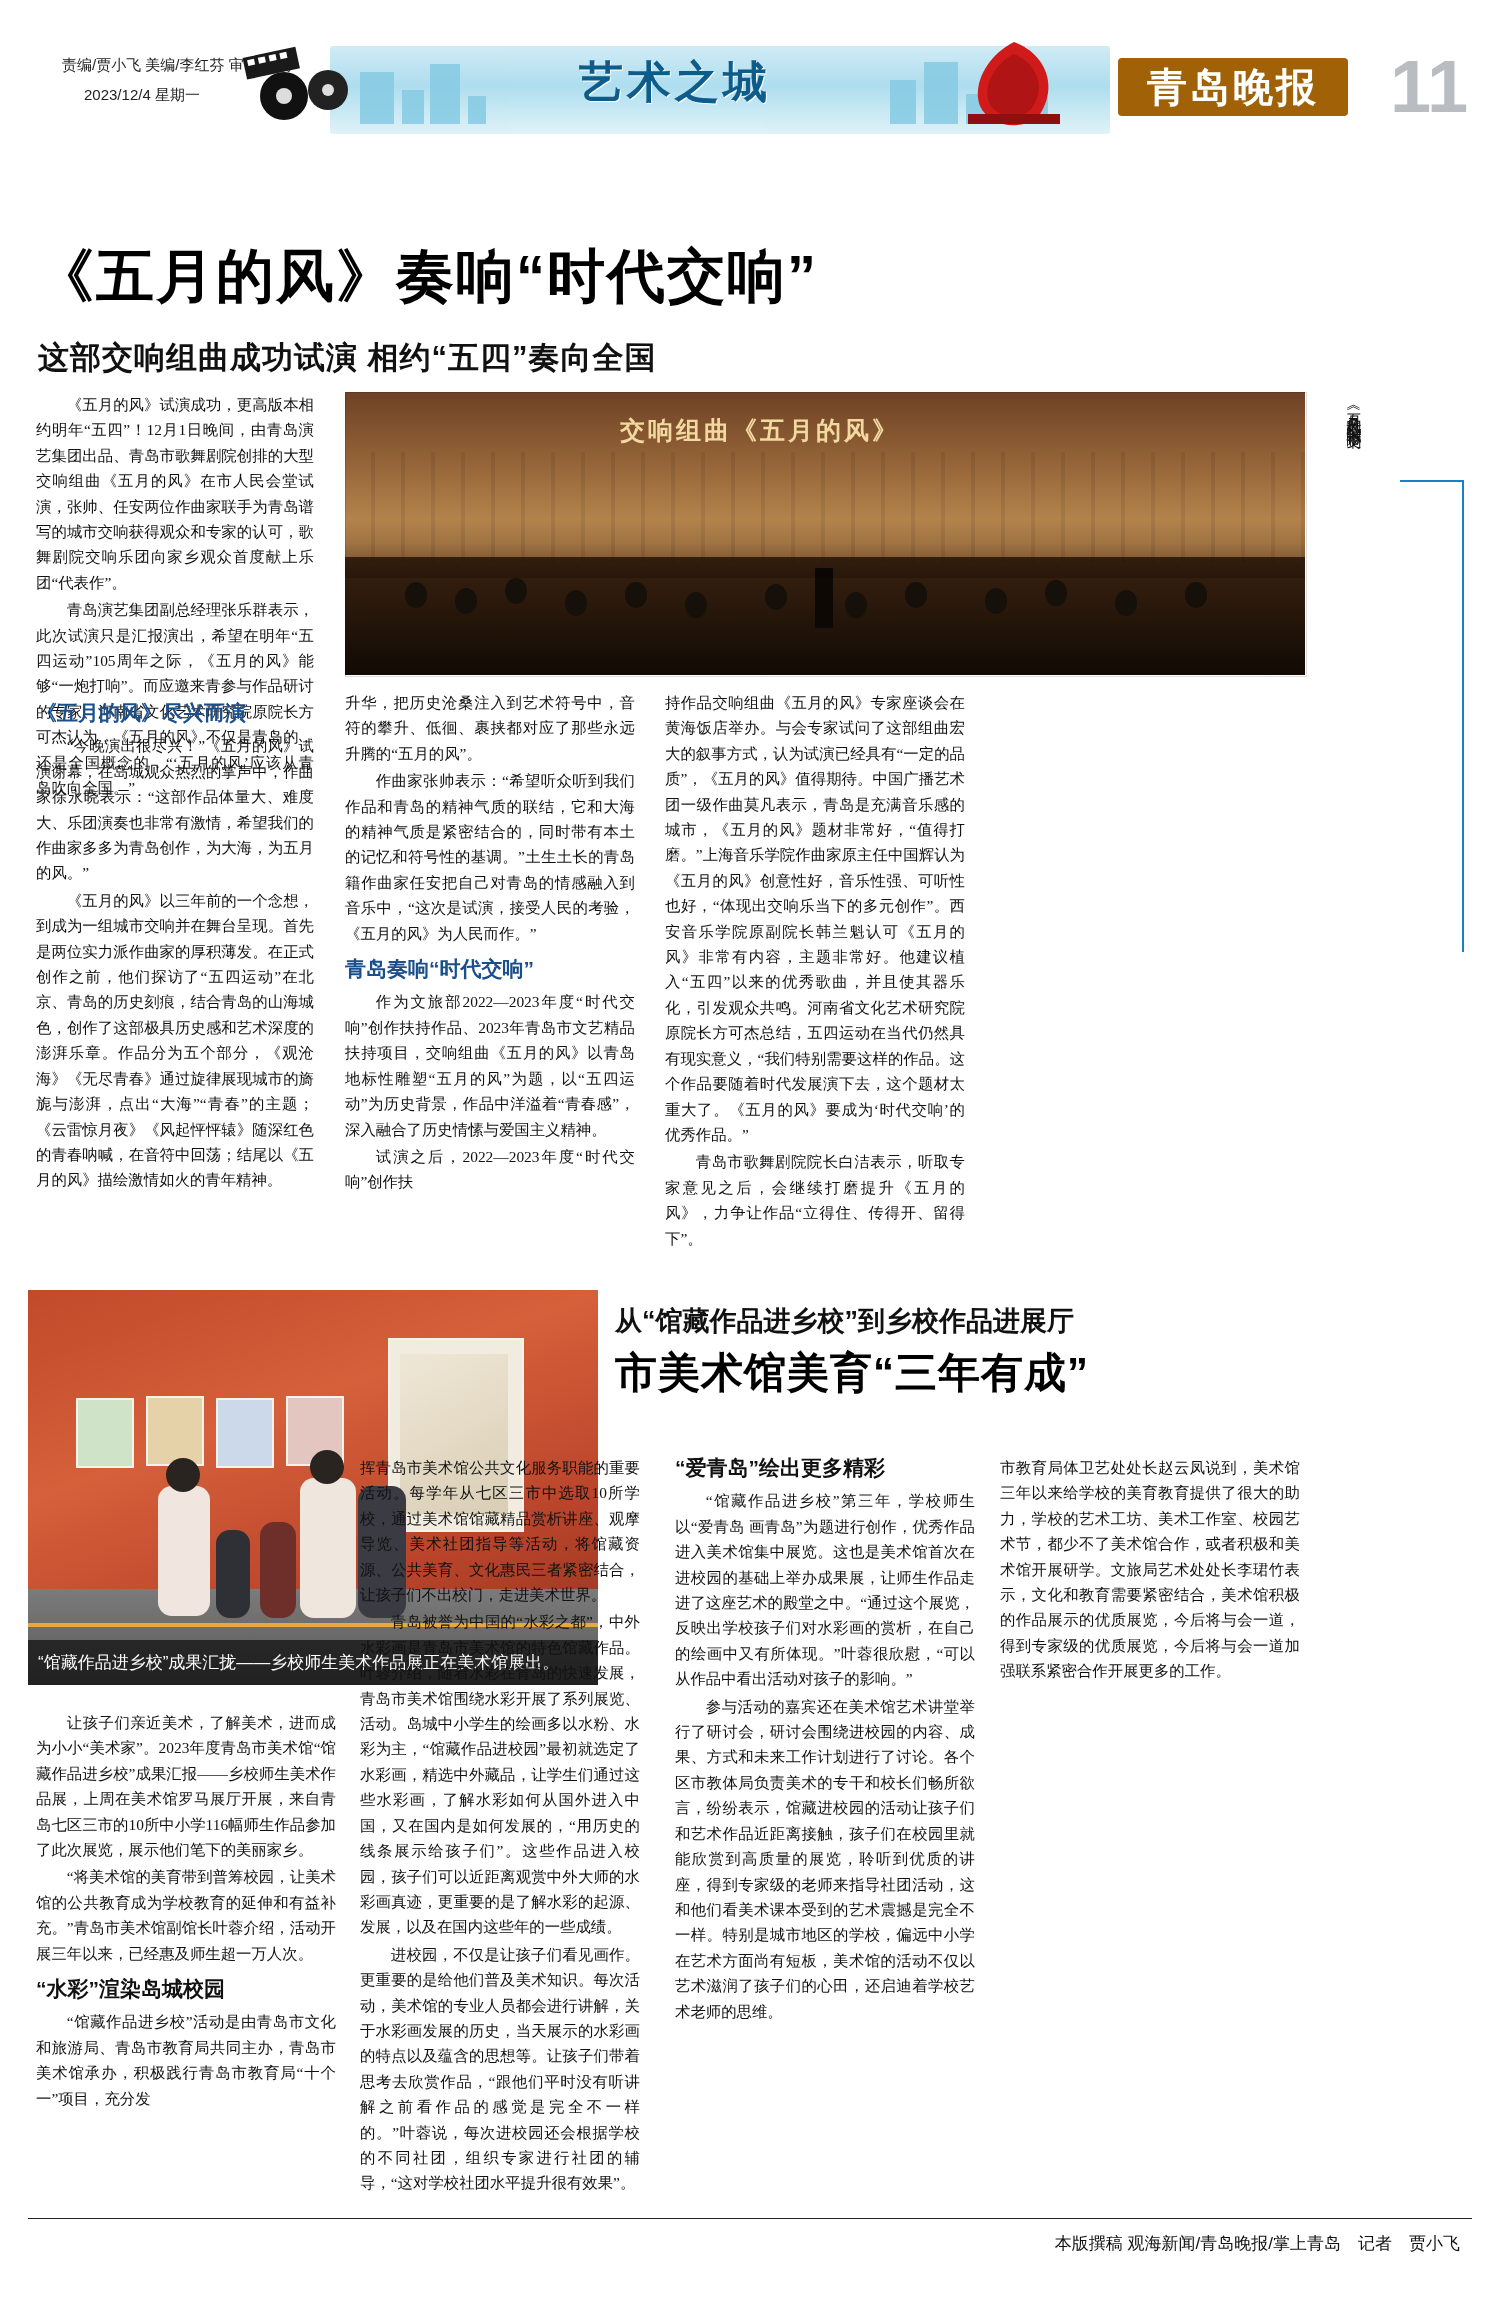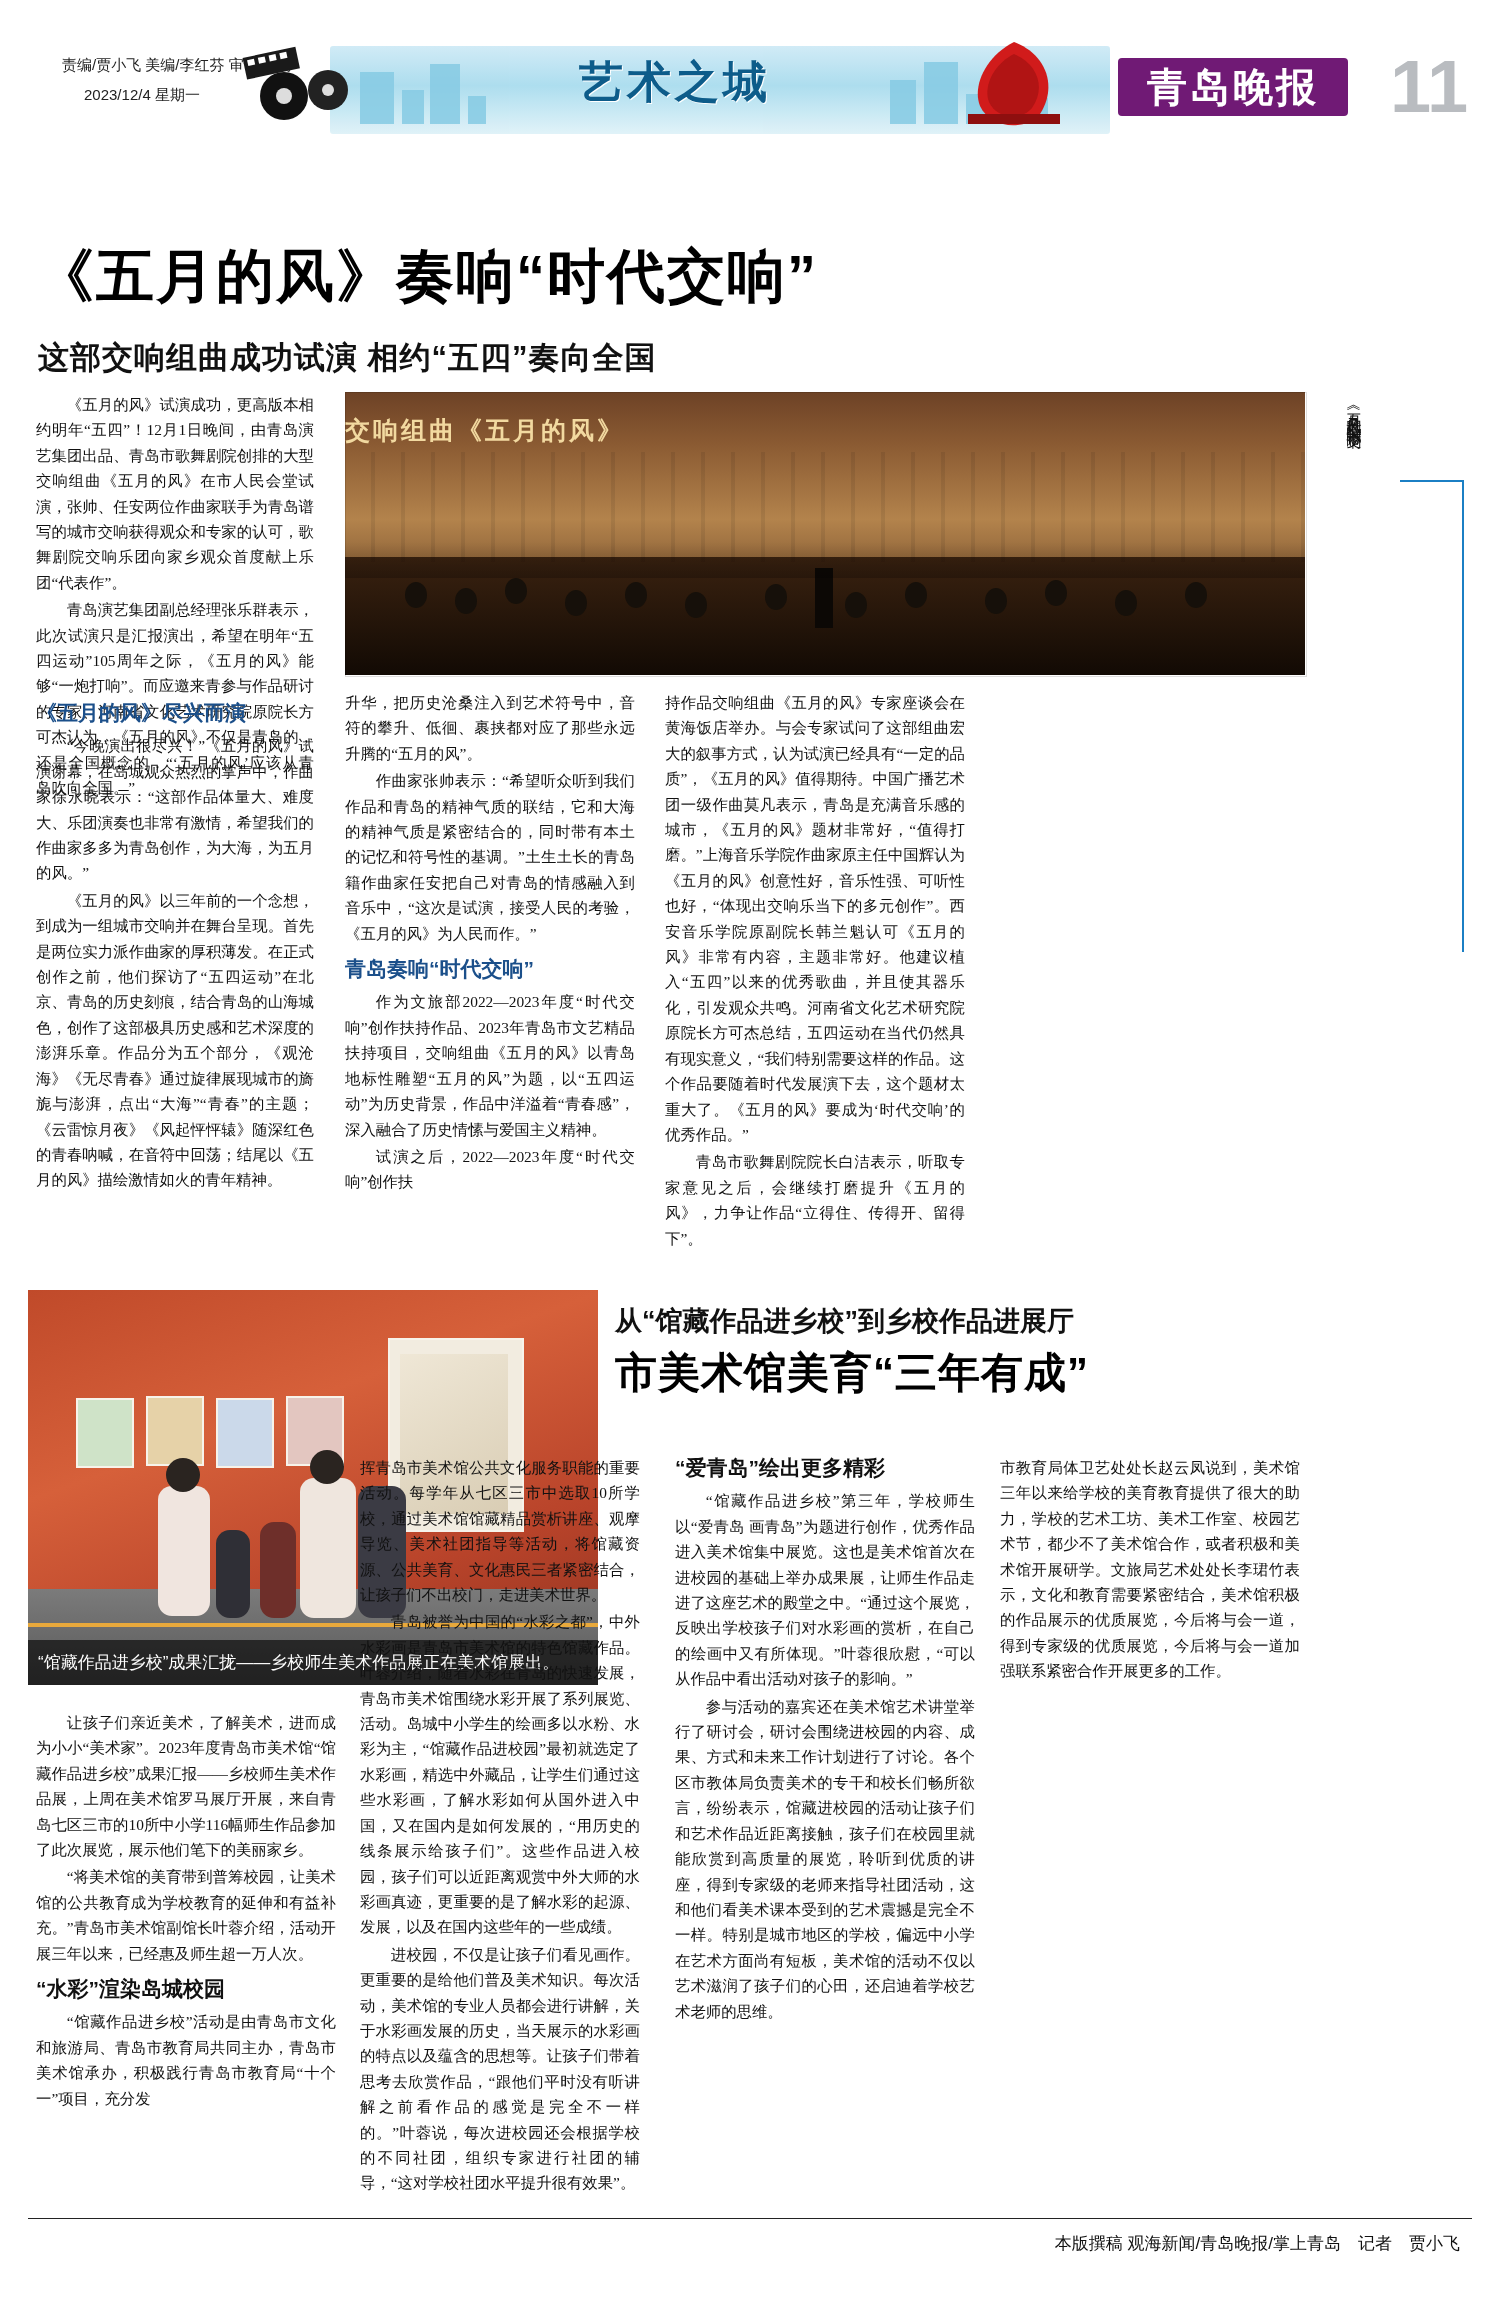--- a/index.html
+++ b/index.html
@@ -19,21 +19,21 @@
      background:linear-gradient(180deg,#cfeaf6 0%,#a9dcee 45%,#dff2f8 100%);
      border-radius:3px;opacity:.95;}
   .sky-b{position:absolute;bottom:10px;background:#7fc8e2;opacity:.85;}
   .mh-title{position:absolute;left:180px;top:26px;width:330px;height:56px;
      font-family:"Liberation Sans","DejaVu Sans",sans-serif;font-weight:bold;font-size:44px;
      color:#0d5c8a;letter-spacing:4px;text-align:center;line-height:56px;
      text-shadow:1px 1px 0 #fff;}
   .mh-film{position:absolute;left:-88px;top:14px;width:130px;height:84px;}
   .mh-red{position:absolute;right:36px;top:8px;width:120px;height:96px;}
   .mh-paper{position:absolute;left:1118px;top:30px;width:230px;height:58px;
-     background:#701a75;border-radius:4px;color:#fff;font-family:"Liberation Sans","DejaVu Sans",sans-serif;
+     background:#a16207;border-radius:4px;color:#fff;font-family:"Liberation Sans","DejaVu Sans",sans-serif;
      font-weight:bold;font-size:40px;line-height:58px;text-align:center;letter-spacing:3px;}
   .mh-num{position:absolute;left:1390px;top:22px;font-family:"Liberation Sans","DejaVu Sans",sans-serif;
      font-size:74px;font-weight:bold;color:#b9bcc0;line-height:74px;}
 
   
   .h1{position:absolute;left:36px;top:238px;width:1300px;
       font-family:"Liberation Sans","DejaVu Sans",sans-serif;font-weight:bold;font-size:58px;
       letter-spacing:2px;color:#000;}
   .h1sub{position:absolute;left:38px;top:337px;width:1300px;
       font-family:"Liberation Sans","DejaVu Sans",sans-serif;font-weight:bold;font-size:31px;
@@ -43,21 +43,21 @@
   .col{position:absolute;font-size:15.4px;line-height:25.4px;text-align:justify;color:#111;}
   .col p{margin:0 0 2px 0;text-indent:2em;}
   .sech{font-family:"Liberation Sans","DejaVu Sans",sans-serif;font-weight:bold;font-size:21px;color:#1b4f8a;margin:10px 0 8px 0;}
   .sech.black{color:#111;}
 
   
   .photo1{position:absolute;left:345px;top:392px;width:960px;height:283px;
      background:linear-gradient(180deg,#6d4226 0%,#8a5a32 18%,#b3834c 45%,#6a4526 78%,#241508 100%);
      overflow:hidden;}
   .p1-stage{position:absolute;left:0;bottom:0;width:960px;height:118px;background:linear-gradient(180deg,#3a2210,#120a04);}
-  .p1-txt{position:absolute;left:0;top:22px;width:830px;
+  .p1-txt{position:absolute;left:0;top:22px;width:830px;text-align:center;
      font-family:"Liberation Sans","DejaVu Sans",sans-serif;font-weight:bold;font-size:25px;color:#f2d9a0;letter-spacing:3px;}
   .orch{position:absolute;border-radius:50%;}
   .p1-frame{position:absolute;left:345px;top:392px;width:960px;height:283px;border:1px solid #00000022;}
 
   .vtitle{position:absolute;left:1336px;top:400px;width:36px;height:280px;
      writing-mode:vertical-rl;text-orientation:upright;
      font-family:"Liberation Sans","DejaVu Sans",sans-serif;font-size:15px;line-height:36px;color:#111;letter-spacing:2px;}
   .vrule{position:absolute;left:1400px;top:480px;width:62px;height:470px;border-top:2px solid #1b7fc4;border-right:2px solid #1b7fc4;}
 
   

